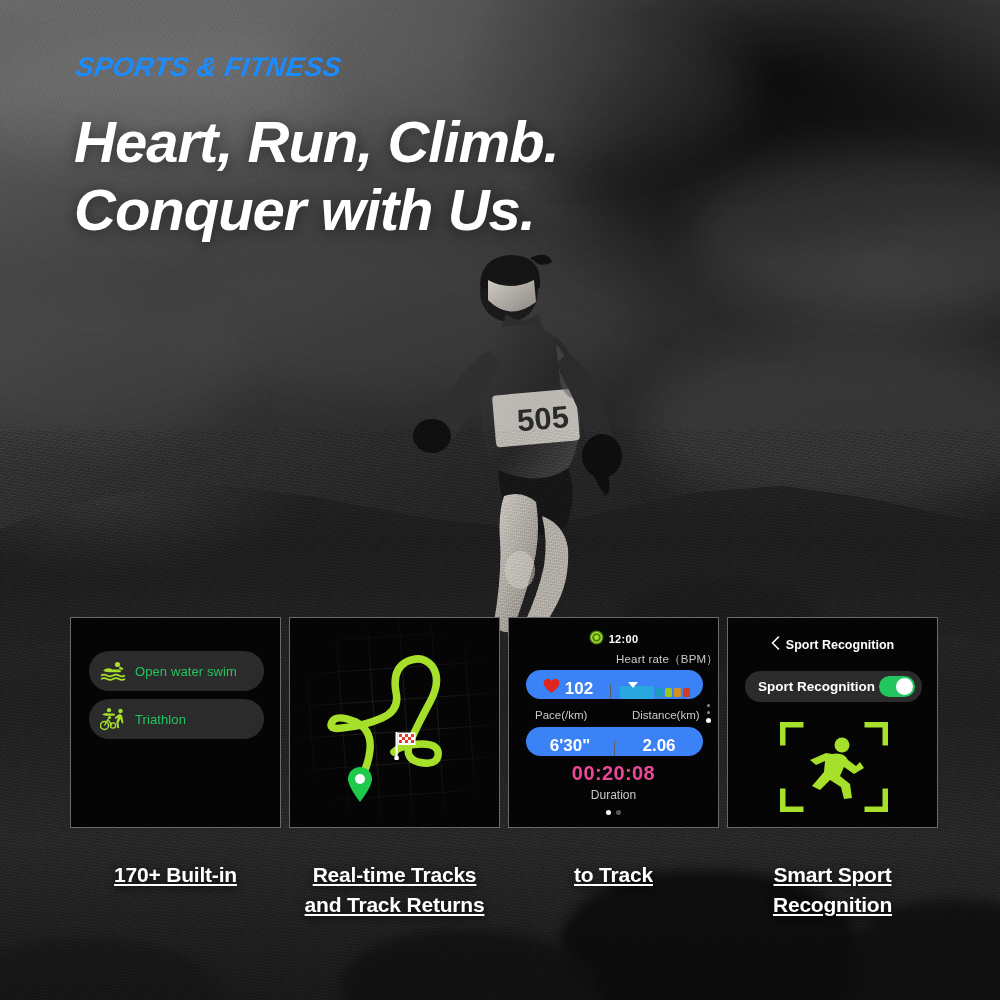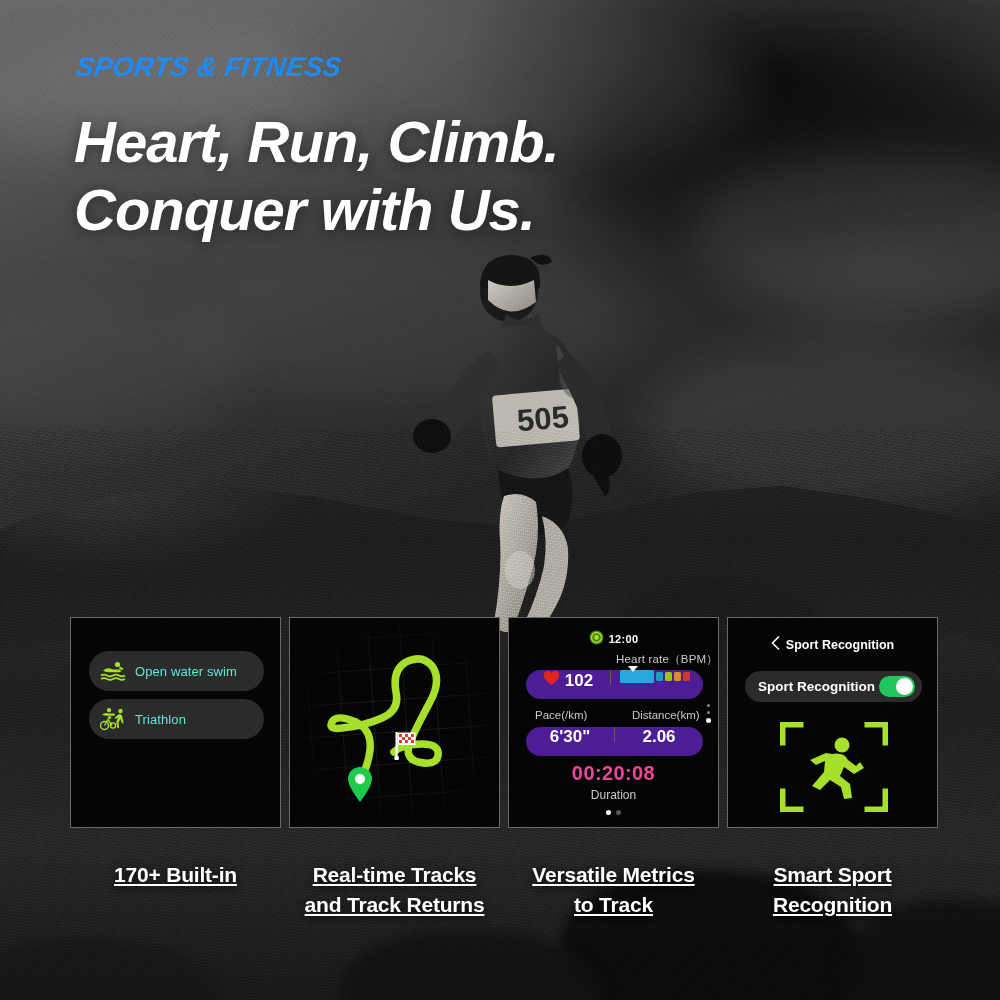--- a/index.html
+++ b/index.html
@@ -107,21 +107,21 @@
     flex:0 0 211px;
   }
 
   
   .pill-list { position:absolute; left:18px; top:33px; width:175px; }
   .pill {
     height:40px; background:#2b2b2b; border-radius:20px;
     display:flex; align-items:center; gap:9px; padding-left:11px;
     margin-bottom:8px;
   }
-  .pill-label { color:#5eead4; font-size:13px; letter-spacing:.1px; white-space:nowrap; }
+  .pill-label { color:#22c55e; font-size:13px; letter-spacing:.1px; white-space:nowrap; }
   .pill-icon { width:26px; height:24px; flex:0 0 26px; }
 
   
   .track-grid {
     position:absolute; inset:0;
     background-image:
       linear-gradient(rgba(255,255,255,.085) 1px, transparent 1px),
       linear-gradient(90deg, rgba(255,255,255,.085) 1px, transparent 1px);
     background-size:27px 27px;
     background-position:6px 4px;
@@ -134,22 +134,22 @@
   .m-top { position:absolute; top:12px; left:0; width:100%; text-align:center; }
   .m-time {
     display:inline-flex; align-items:center; gap:5px;
     color:#fff; font-size:11px; font-weight:bold; letter-spacing:.3px;
   }
   .m-sub {
     text-align:right; color:#c9c9c9; font-size:11.5px; letter-spacing:.2px;
   }
   .m-hr-label { position:absolute; top:34px; left:0; width:100%; }
   .m-bar {
-    position:absolute; background:#4c1d95; border-radius:16px;
-    height:29px; display:flex; align-items:flex-start;
+    position:absolute; background:#3b82f6; border-radius:16px;
+    height:29px; display:flex; align-items:flex-end;
   }
   .m-bar.hr { left:17px; top:52px; width:177px; }
   .m-bar.pd { left:17px; top:109px; width:177px; }
   .hr-val {
     display:flex; align-items:center; gap:5px;
     width:84px; justify-content:center;
     color:#fff; font-size:17px; font-weight:bold;
   }
   .divider { width:1px; height:15px; background:#5e5e5e; }
   .zones { display:flex; align-items:center; gap:2px; padding-left:9px; position:relative; }
@@ -464,20 +464,19 @@
 
 <div id="captions">
   <div class="caption">
     <div>170+ Built-in</div>
   </div>
   <div class="caption">
     <div>Real-time Tracks</div>
     <div>and Track Returns</div>
   </div>
   <div class="caption">
-    <div>Versatile Metrics</div>
     <div>to Track</div>
   </div>
   <div class="caption">
     <div>Smart Sport</div>
     <div>Recognition</div>
   </div>
 </div>
 
 </body></html>

